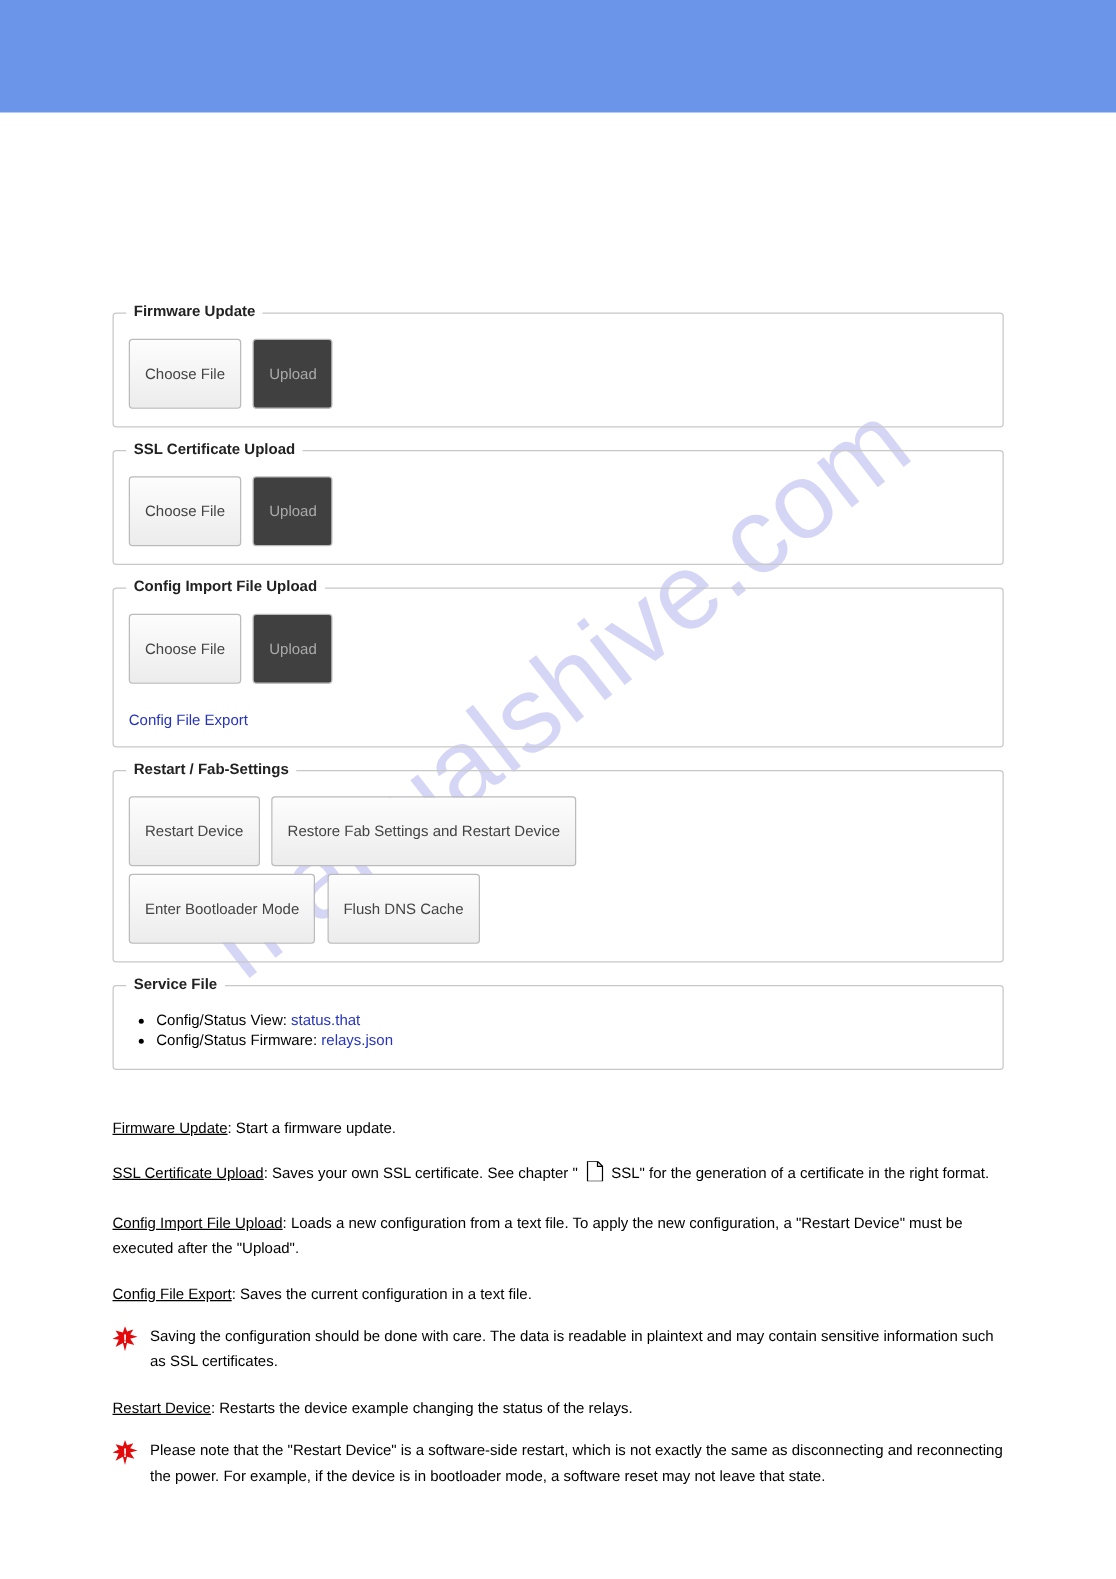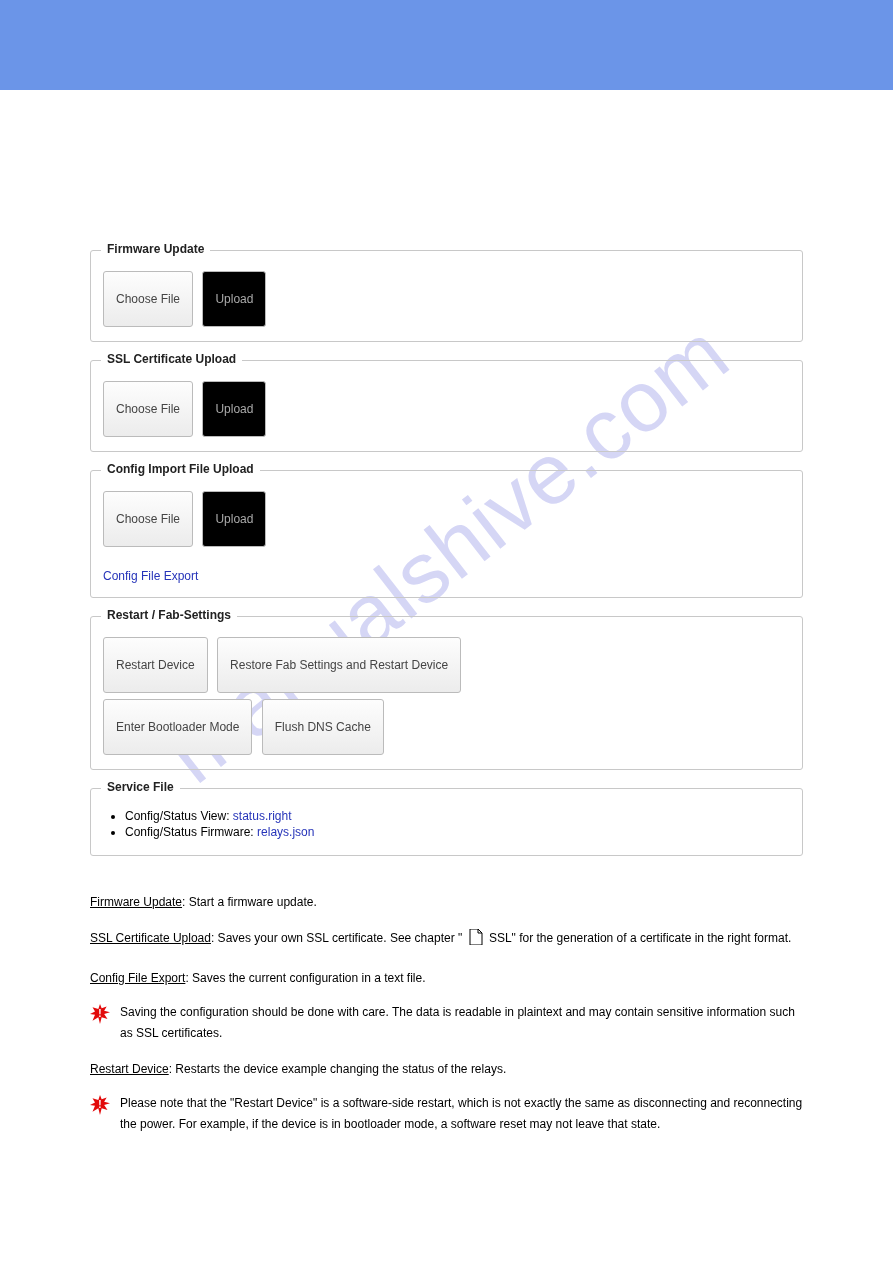--- a/index.html
+++ b/index.html
@@ -2,21 +2,21 @@
 <html><head>
 <meta charset="utf-8">
 <style>
 html,body{margin:0;padding:0;font-family:Verdana,Arial,sans-serif;font-size:12px;color:#000;background:#fff}
 .page{width:893px;margin:0 auto;position:relative}
 .topbar{height:90px;background:#6b95e8}
 .content{padding:160px 90px 40px 90px}
 .fieldset{border:1px solid #c8c8c8;border-radius:3px;margin:0 0 18px 0;padding:14px 12px 14px 12px;position:relative}
 .legend{position:absolute;top:-9px;left:10px;background:#fff;padding:0 6px;font-weight:bold;font-size:12px;color:#222}
 .btn{display:inline-block;border:1px solid #bbb;border-radius:3px;padding:20px 12px;font-size:12px;color:#444;background:linear-gradient(#fdfdfd,#ececec);margin-right:6px;margin-top:6px;cursor:pointer}
-.btn.disabled{color:#aaa;background:#000000;cursor:default}
+.btn.disabled{color:#aaa;background:#404040;cursor:default}
 .link{color:#2634b9;text-decoration:none}
 .watermark{position:absolute;left:50%;top:50%;transform:translate(-50%,-50%) rotate(-38deg);font-size:86px;color:#b3b5ee;opacity:0.55;pointer-events:none;letter-spacing:1px;font-family:Arial,sans-serif;white-space:nowrap;z-index:0}
 .panel-wrap{position:relative;z-index:1}
 ul.bullets{margin:6px 0 0 22px;padding:0}
 ul.bullets li{margin:2px 0;font-size:12px}
 .body-text{margin:36px 0 0 0;line-height:1.7}
 .body-text p{margin:16px 0 14px 0}
 .u{text-decoration:underline}
 .warn-row{display:flex;align-items:flex-start;margin:0 0 14px 0}
 .warn-icon{flex:0 0 22px;margin-right:8px;margin-top:2px}
@@ -56,36 +56,37 @@
 <span class="btn">Restart Device</span>
 <span class="btn">Restore Fab Settings and Restart Device</span>
 <br>
 <span class="btn">Enter Bootloader Mode</span>
 <span class="btn">Flush DNS Cache</span>
 </div>
 
 <div class="fieldset">
 <div class="legend">Service File</div>
 <ul class="bullets">
-<li><span>Config/Status View:</span> <a class="link">status.right</a></li>
+<li><span>Config/Status View:</span> <a class="link">status.that</a></li>
 <li><span>Config/Status Firmware:</span> <a class="link">relays.json</a></li>
 </ul>
 </div>
 
 </div>
 </div>
 
 <div class="body-text">
 <p><span class="u">Firmware Update</span><span>: Start a firmware update.</span></p>
 <p><span class="u">SSL Certificate Upload</span><span>: Saves your own SSL certificate. See chapter "</span>
 <span class="noteicon"><svg width="14" height="16" viewBox="0 0 14 16">
               <path d="M1 0h8l4 4v12H1z" fill="none" stroke="#000" stroke-width="1"></path>
               <path d="M9 0v4h4" fill="none" stroke="#000" stroke-width="1"></path>
             </svg></span>
 <span> SSL" for the generation of a certificate in the right format.</span></p>
+<p><span class="u">Config Import File Upload</span><span>: Loads a new configuration from a text file. To apply the new configuration, a "Restart Device" must be executed after the "Upload".</span></p>
 <p><span class="u">Config File Export</span><span>: Saves the current configuration in a text file.</span></p>
 
 <div class="warn-row">
 <span class="warn-icon">
 <svg class="starburst" viewBox="0 0 24 24">
               <polygon points="12,0 14,5 20,3 17,8 24,10 17,12 21,18 14,16 12,24 10,16 3,20 6,13 0,12 6,9 3,4 10,6" fill="#e20a0a"></polygon>
               <text x="12" y="16" text-anchor="middle" font-size="12" font-weight="bold" fill="#fff">!</text>
             </svg>
 </span>
 <div>Saving the configuration should be done with care. The data is readable in plaintext and may contain sensitive information such as SSL certificates.</div>

